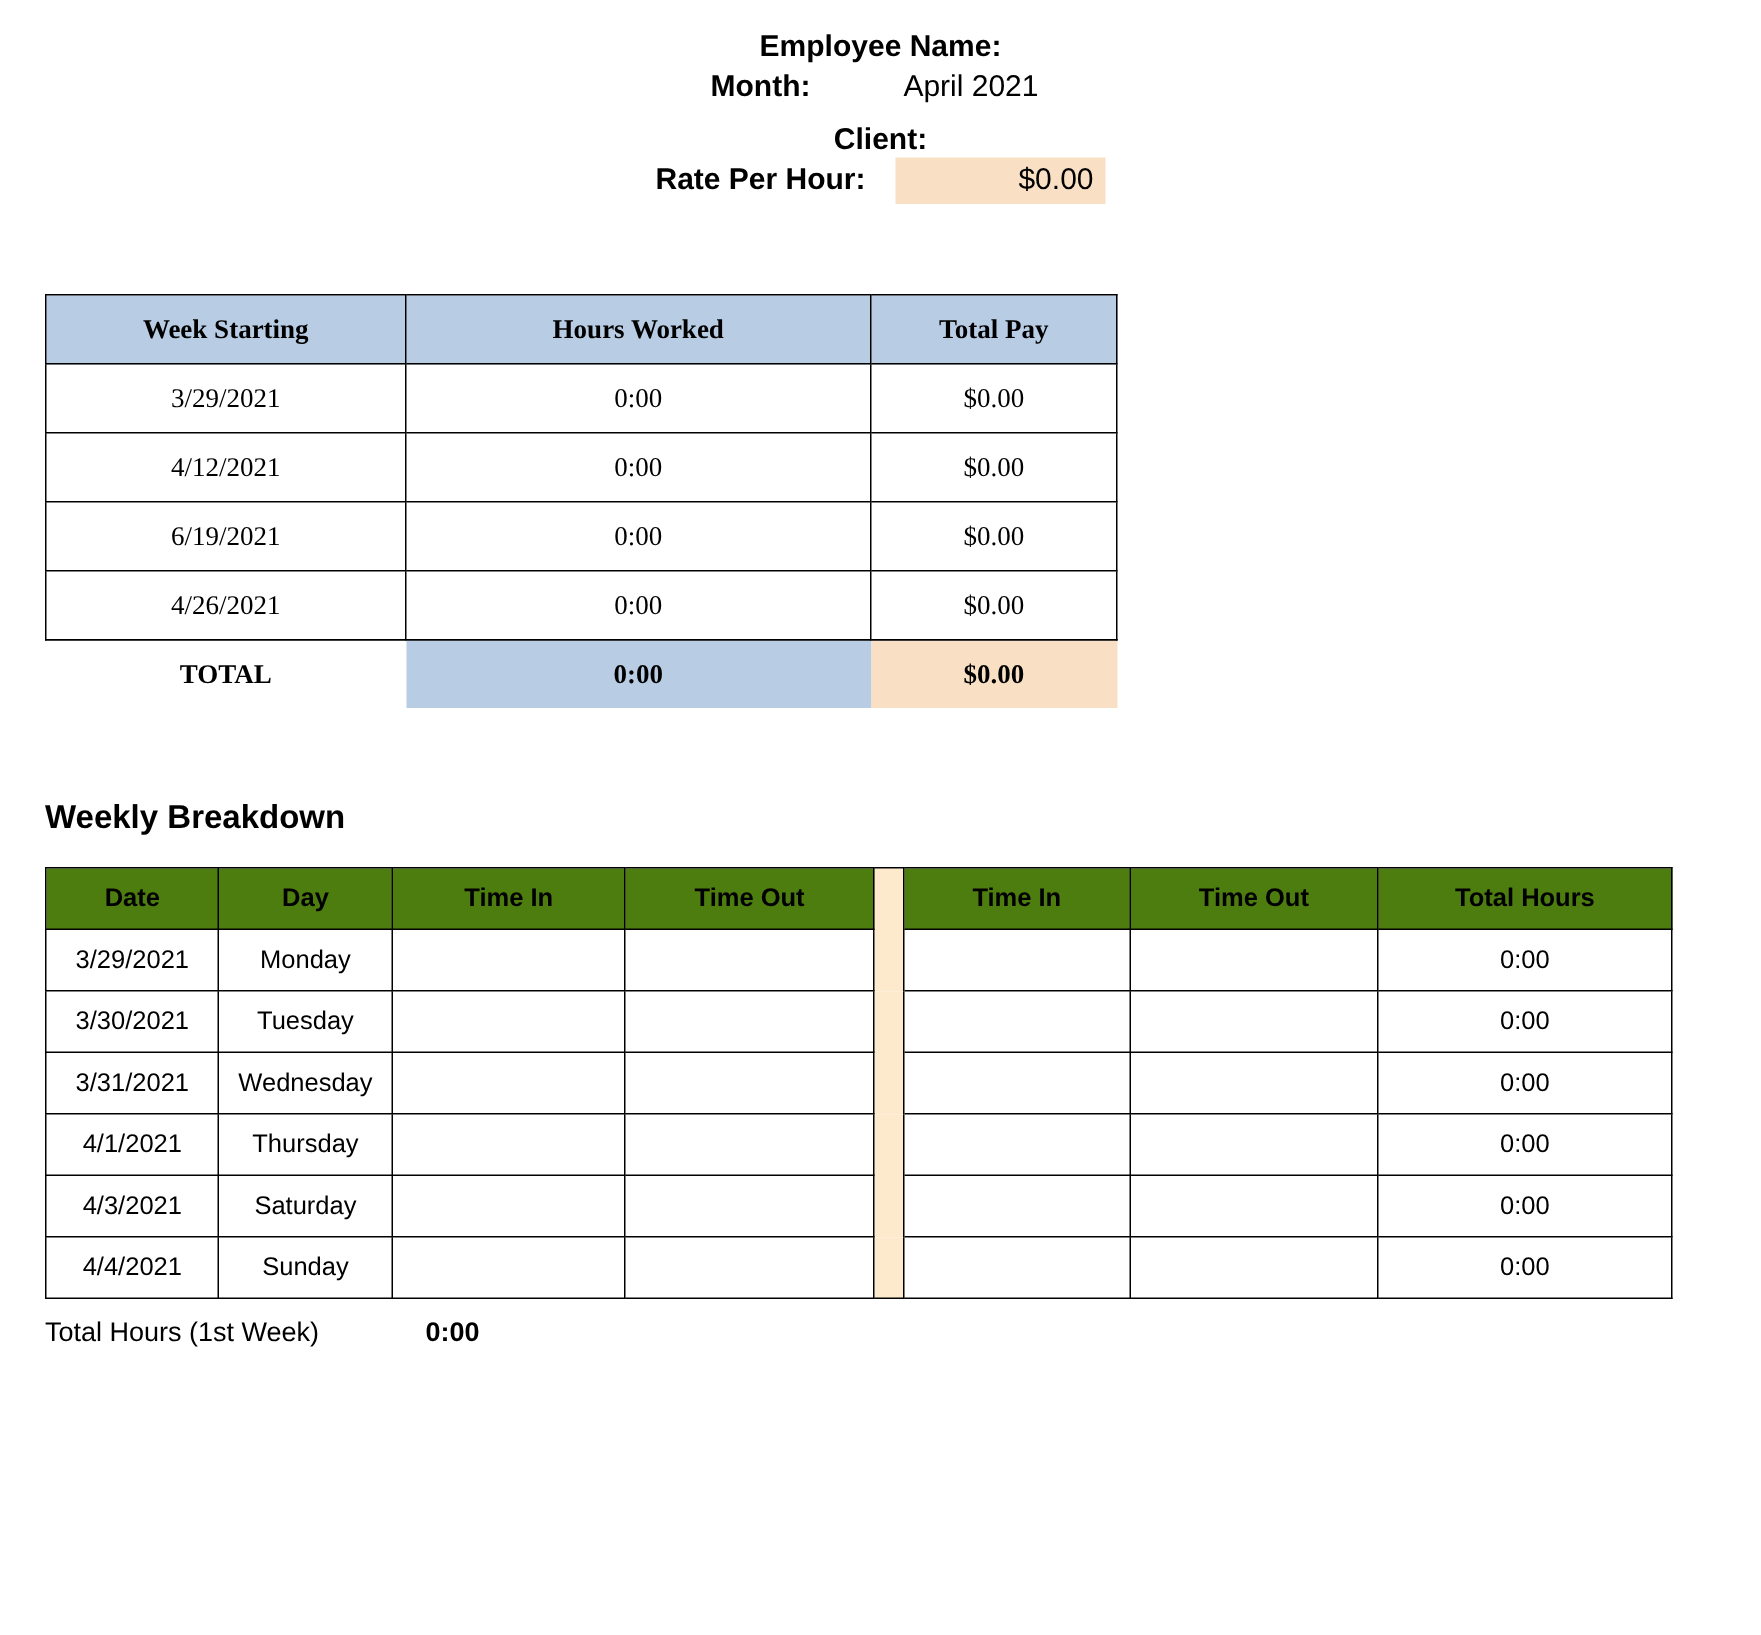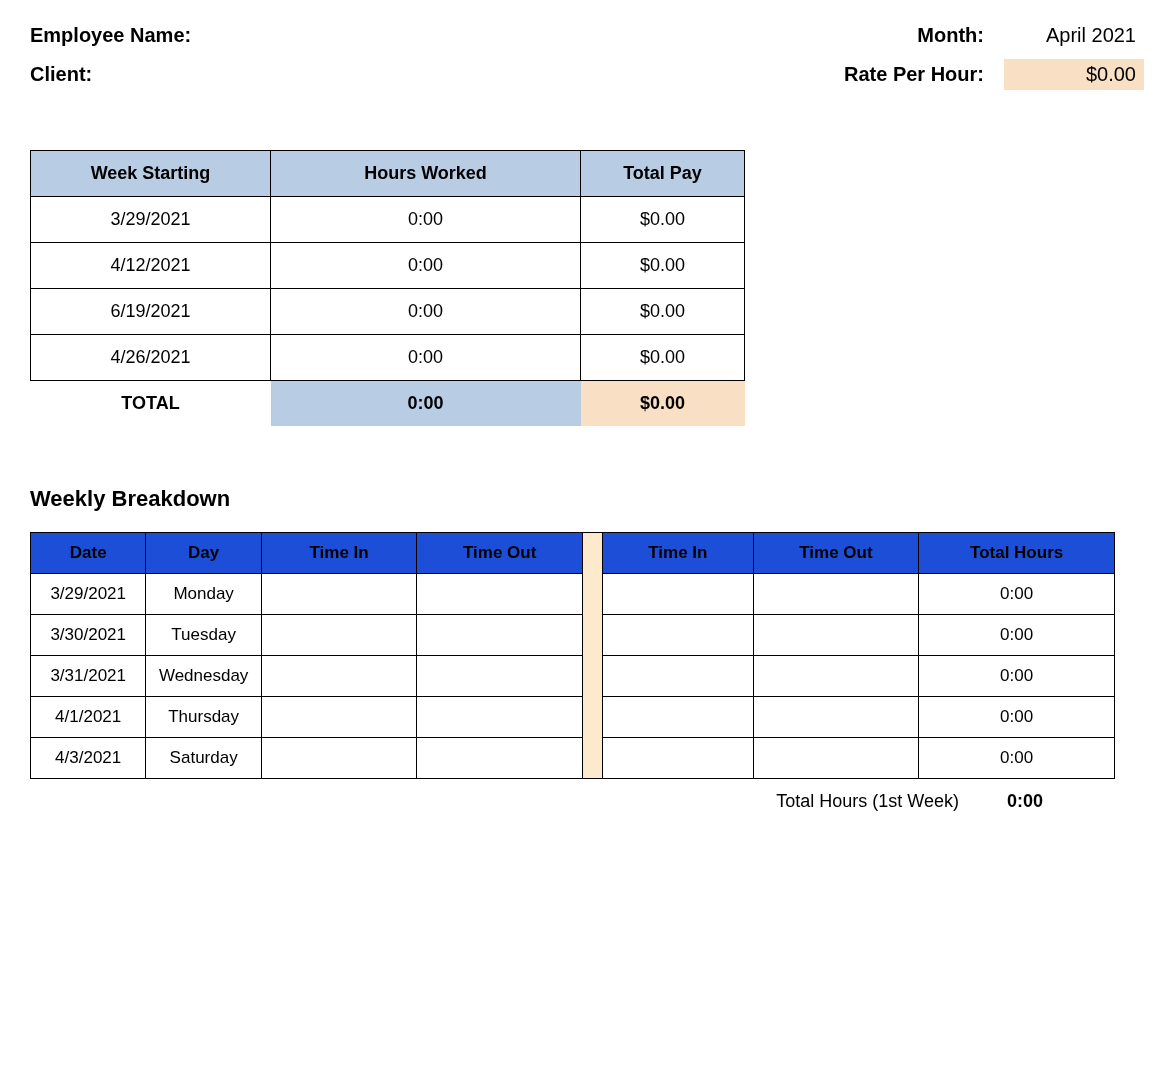--- a/index.html
+++ b/index.html
@@ -11,20 +11,21 @@
       font-family: Verdana, Geneva, sans-serif;
       background: #fff;
       padding: 20px 30px;
       width: 1174px;
     }
     .header-row {
       display: flex;
       justify-content: space-between;
       align-items: center;
       margin-bottom: 8px;
+      flex-direction: column;
     }
     .header-label {
       font-weight: bold;
       font-size: 20px;
     }
     .header-right {
       display: flex;
       align-items: center;
       gap: 20px;
     }
@@ -39,20 +40,21 @@
       min-width: 140px;
       padding: 4px 8px;
     }
     .rate-value {
       background: #f9e0c5;
     }
     .summary-table {
       border-collapse: collapse;
       margin-top: 60px;
       margin-bottom: 60px;
+      font-family: Liberation Serif, serif;
     }
     .summary-table th {
       background: #b8cce4;
       border: 1px solid #000;
       padding: 12px 20px;
       font-weight: bold;
       font-size: 18px;
       text-align: center;
     }
     .summary-table td {
@@ -89,21 +91,21 @@
     .breakdown-table {
       border-collapse: collapse;
       width: 1085px;
     }
     .breakdown-table th {
       border: 1px solid #000;
       padding: 10px 8px;
       font-weight: bold;
       font-size: 17px;
       text-align: center;
-      background: #1d4ed8;
+      background: #4d7c0f;
     }
     .breakdown-table td {
       border: 1px solid #000;
       padding: 10px 8px;
       font-size: 17px;
       text-align: center;
       background: #fff;
     }
     .breakdown-table .col-date { width: 115px; }
     .breakdown-table .col-day { width: 115px; }
@@ -123,25 +125,25 @@
       border-bottom: none;
     }
     .breakdown-table tr:last-child td.col-sep {
       border-bottom: 1px solid #000;
     }
     .breakdown-table .col-timein2 { width: 150px; }
     .breakdown-table .col-timeout2 { width: 165px; }
     .breakdown-table .col-totalhours { width: 195px; }
     .breakdown-footer {
       display: flex;
-      justify-content: flex-end;
+      justify-content: flex-start;
       width: 1085px;
       margin-top: 12px;
       font-size: 18px;
-      gap: 36px;
+      gap: 59px;
       padding-right: 60px;
     }
     .breakdown-footer .footer-label {
       text-align: right;
     }
     .breakdown-footer .footer-value {
       font-weight: bold;
       min-width: 60px;
       text-align: center;
     }
@@ -263,19 +265,29 @@
       <tr>
     <td class="col-date">4/3/2021</td>
     <td class="col-day">Saturday</td>
     <td class="col-timein"></td>
     <td class="col-timeout"></td>
     <td class="col-sep"></td>
     <td class="col-timein2"></td>
     <td class="col-timeout2"></td>
     <td class="col-totalhours">0:00</td>
   </tr>
+      <tr>
+    <td class="col-date">4/4/2021</td>
+    <td class="col-day">Sunday</td>
+    <td class="col-timein"></td>
+    <td class="col-timeout"></td>
+    <td class="col-sep"></td>
+    <td class="col-timein2"></td>
+    <td class="col-timeout2"></td>
+    <td class="col-totalhours">0:00</td>
+  </tr>
     </tbody>
 </table>
 
 <div class="breakdown-footer">
   <div class="footer-label">Total Hours (1st Week)</div>
   <div class="footer-value">0:00</div>
 </div>
 
 </body></html>

